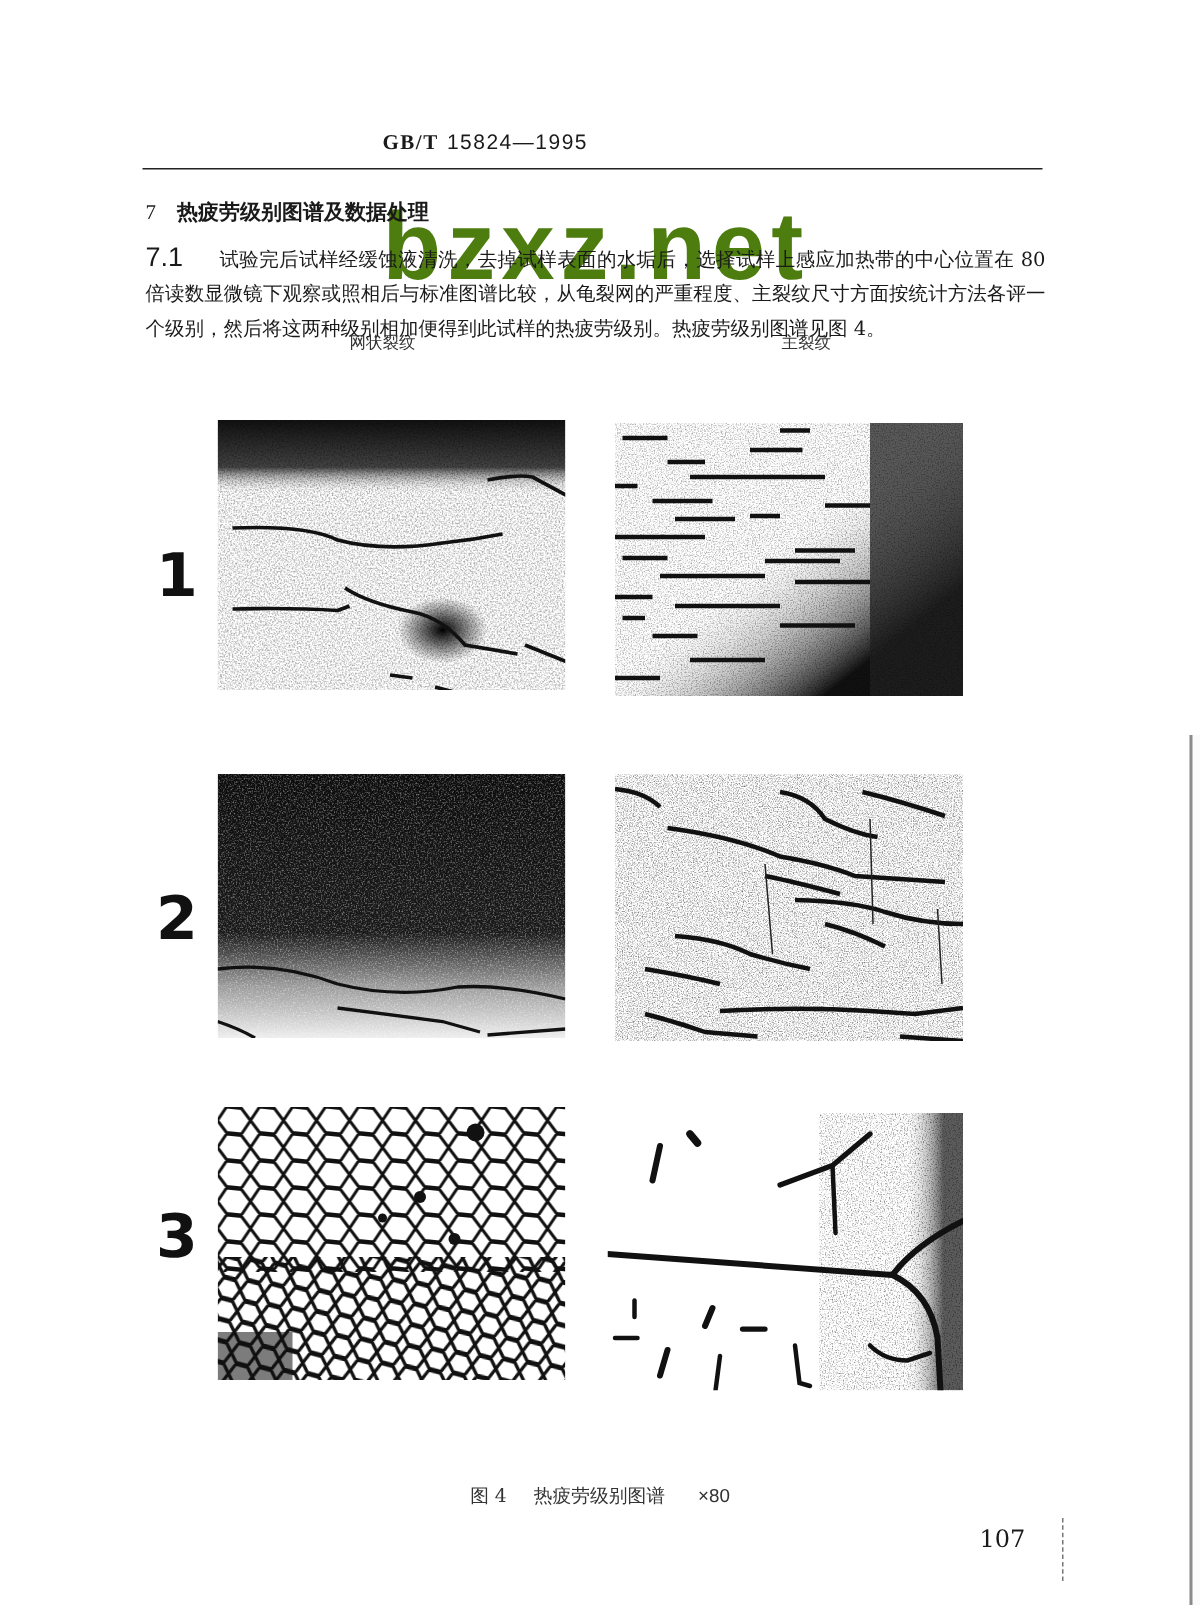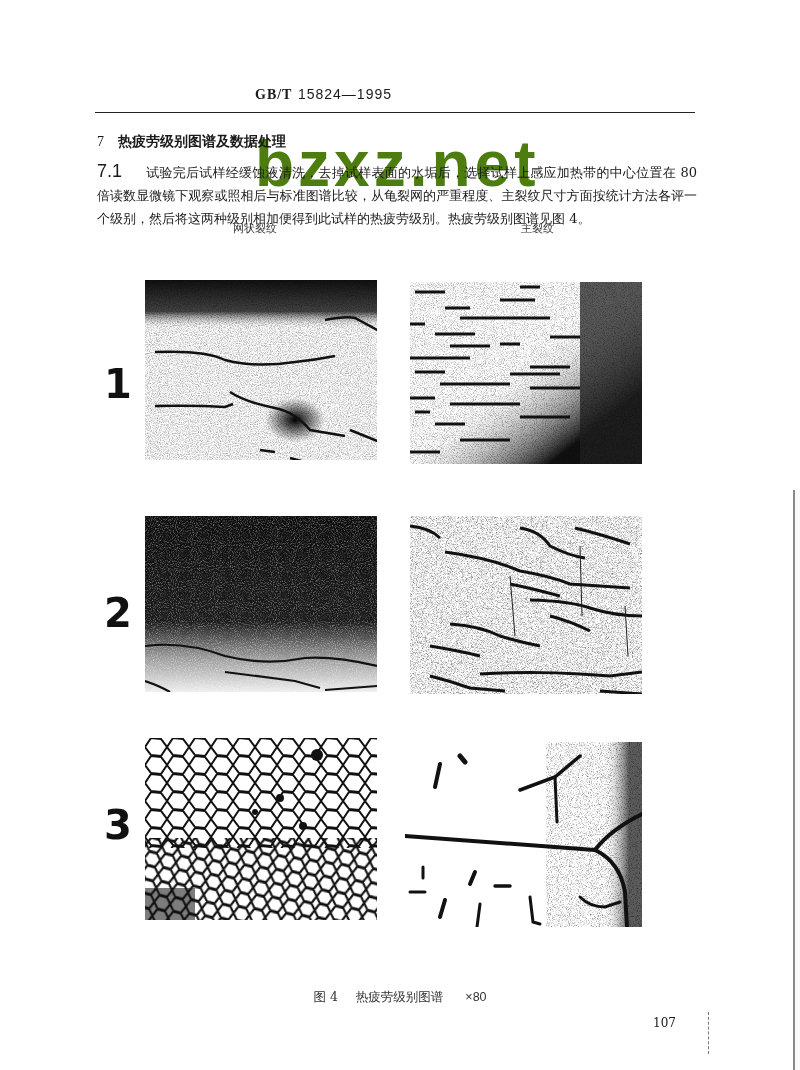--- a/index.html
+++ b/index.html
@@ -49,21 +49,21 @@
     position: absolute; background: #fff; overflow: hidden;
   }
   .micro svg { display: block; width: 100%; height: 100%; }
   .caption {
     position: absolute; top: 974px; left: 0; width: 800px; text-align: center;
     font-size: 12.5px; color: #333; margin-top: 15px;
   }
   .caption .fig { margin-right: 18px; }
   .caption .mag { margin-left: 22px; font-family: "Liberation Sans", sans-serif; }
   .page-number {
-    position: absolute; left: 653px; top: 1016px; font-size: 12px; text-align: center;
+    position: absolute; left: 653px; top: 1016px; font-size: 16px; text-align: center;
   }
   .dash-line {
     position: absolute; left: 708px; top: 1012px; width: 0; height: 42px;
     border-left: 1px dashed #777;
   }
 </style>
 </head>
 <body>
 
 <div class="page-right-edge"></div>

